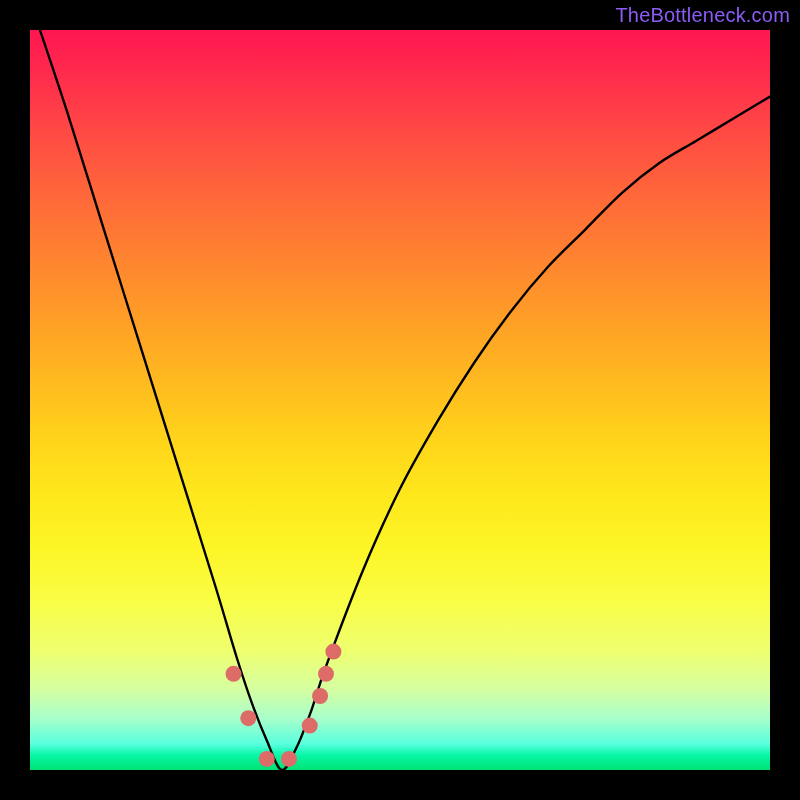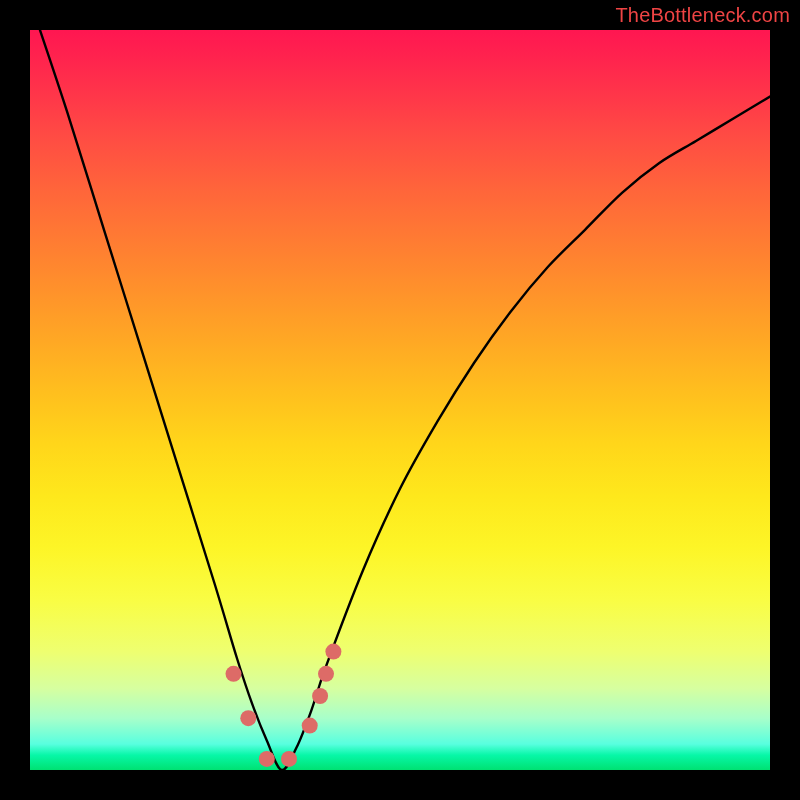--- a/index.html
+++ b/index.html
@@ -51,21 +51,21 @@
     position: absolute;
     left: 0;
     top: 0;
     width: 740px;
     height: 740px;
   }
   .watermark {
     position: absolute;
     top: 4px;
     right: 10px;
-    color: #ef4444;
+    color: #8b5cf6;
     font-size: 20px;
     font-weight: 500;
     letter-spacing: 0.2px;
   }
 </style>
 </head>
 <body>
 
 <div class="frame">
   <div class="plot">

